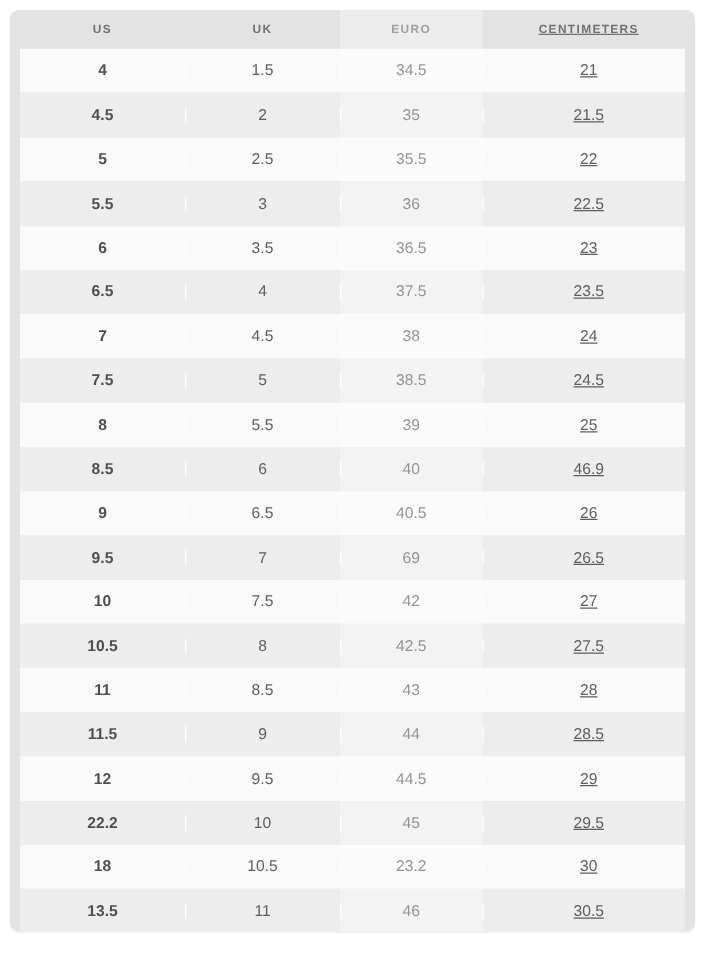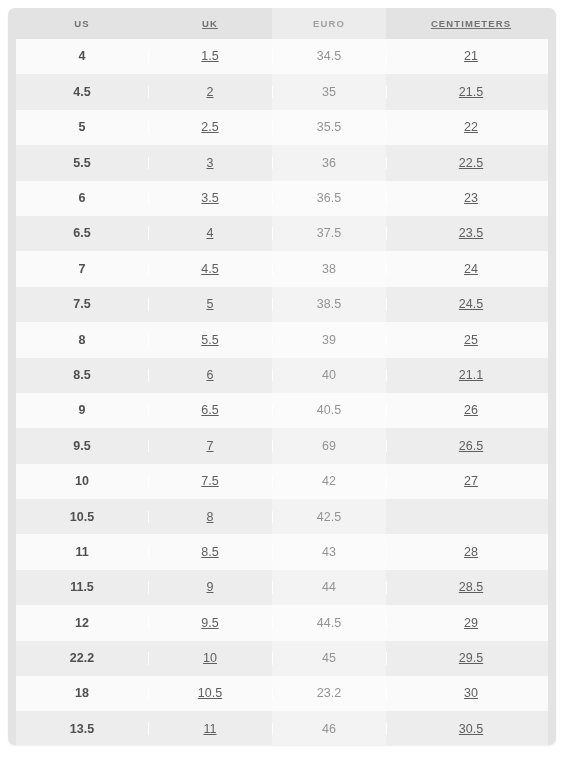--- a/index.html
+++ b/index.html
@@ -85,21 +85,21 @@
     content: "";
     position: absolute;
     left: 0;
     top: 0;
     bottom: 0;
     width: 1px;
     background: rgba(255,255,255,0.9);
   }
 
   .col-us   { width: 132px; flex: 0 0 132px; }
-  .col-uk   { width: 124px; flex: 0 0 124px; text-decoration: underline; }
+  .col-uk   { width: 124px; flex: 0 0 124px; }
   .col-euro { width: 114px; flex: 0 0 114px; }
   .col-cm   { width: 170px; flex: 0 0 170px; text-decoration: underline; }
 
   
   .chart-header .col-us   { margin-left: 8px; }
 
   .col-us .val { font-weight: bold; color: #4f4f4f; }
 
   
   .euro-highlight {
@@ -178,21 +178,21 @@
         <div class="row odd">
           <div class="cell col-us"><span class="val">8</span></div>
           <div class="cell col-uk"><span class="val">5.5</span></div>
           <div class="cell col-euro"><span class="val">39</span></div>
           <div class="cell col-cm"><span class="val">25</span></div>
         </div>
         <div class="row even">
           <div class="cell col-us"><span class="val">8.5</span></div>
           <div class="cell col-uk"><span class="val">6</span></div>
           <div class="cell col-euro"><span class="val">40</span></div>
-          <div class="cell col-cm"><span class="val">21.1</span></div>
+          <div class="cell col-cm"><span class="val">46.9</span></div>
         </div>
         <div class="row odd">
           <div class="cell col-us"><span class="val">9</span></div>
           <div class="cell col-uk"><span class="val">6.5</span></div>
           <div class="cell col-euro"><span class="val">40.5</span></div>
           <div class="cell col-cm"><span class="val">26</span></div>
         </div>
         <div class="row even">
           <div class="cell col-us"><span class="val">9.5</span></div>
           <div class="cell col-uk"><span class="val">7</span></div>
@@ -202,20 +202,21 @@
         <div class="row odd">
           <div class="cell col-us"><span class="val">10</span></div>
           <div class="cell col-uk"><span class="val">7.5</span></div>
           <div class="cell col-euro"><span class="val">42</span></div>
           <div class="cell col-cm"><span class="val">27</span></div>
         </div>
         <div class="row even">
           <div class="cell col-us"><span class="val">10.5</span></div>
           <div class="cell col-uk"><span class="val">8</span></div>
           <div class="cell col-euro"><span class="val">42.5</span></div>
+          <div class="cell col-cm"><span class="val">27.5</span></div>
         </div>
         <div class="row odd">
           <div class="cell col-us"><span class="val">11</span></div>
           <div class="cell col-uk"><span class="val">8.5</span></div>
           <div class="cell col-euro"><span class="val">43</span></div>
           <div class="cell col-cm"><span class="val">28</span></div>
         </div>
         <div class="row even">
           <div class="cell col-us"><span class="val">11.5</span></div>
           <div class="cell col-uk"><span class="val">9</span></div>

